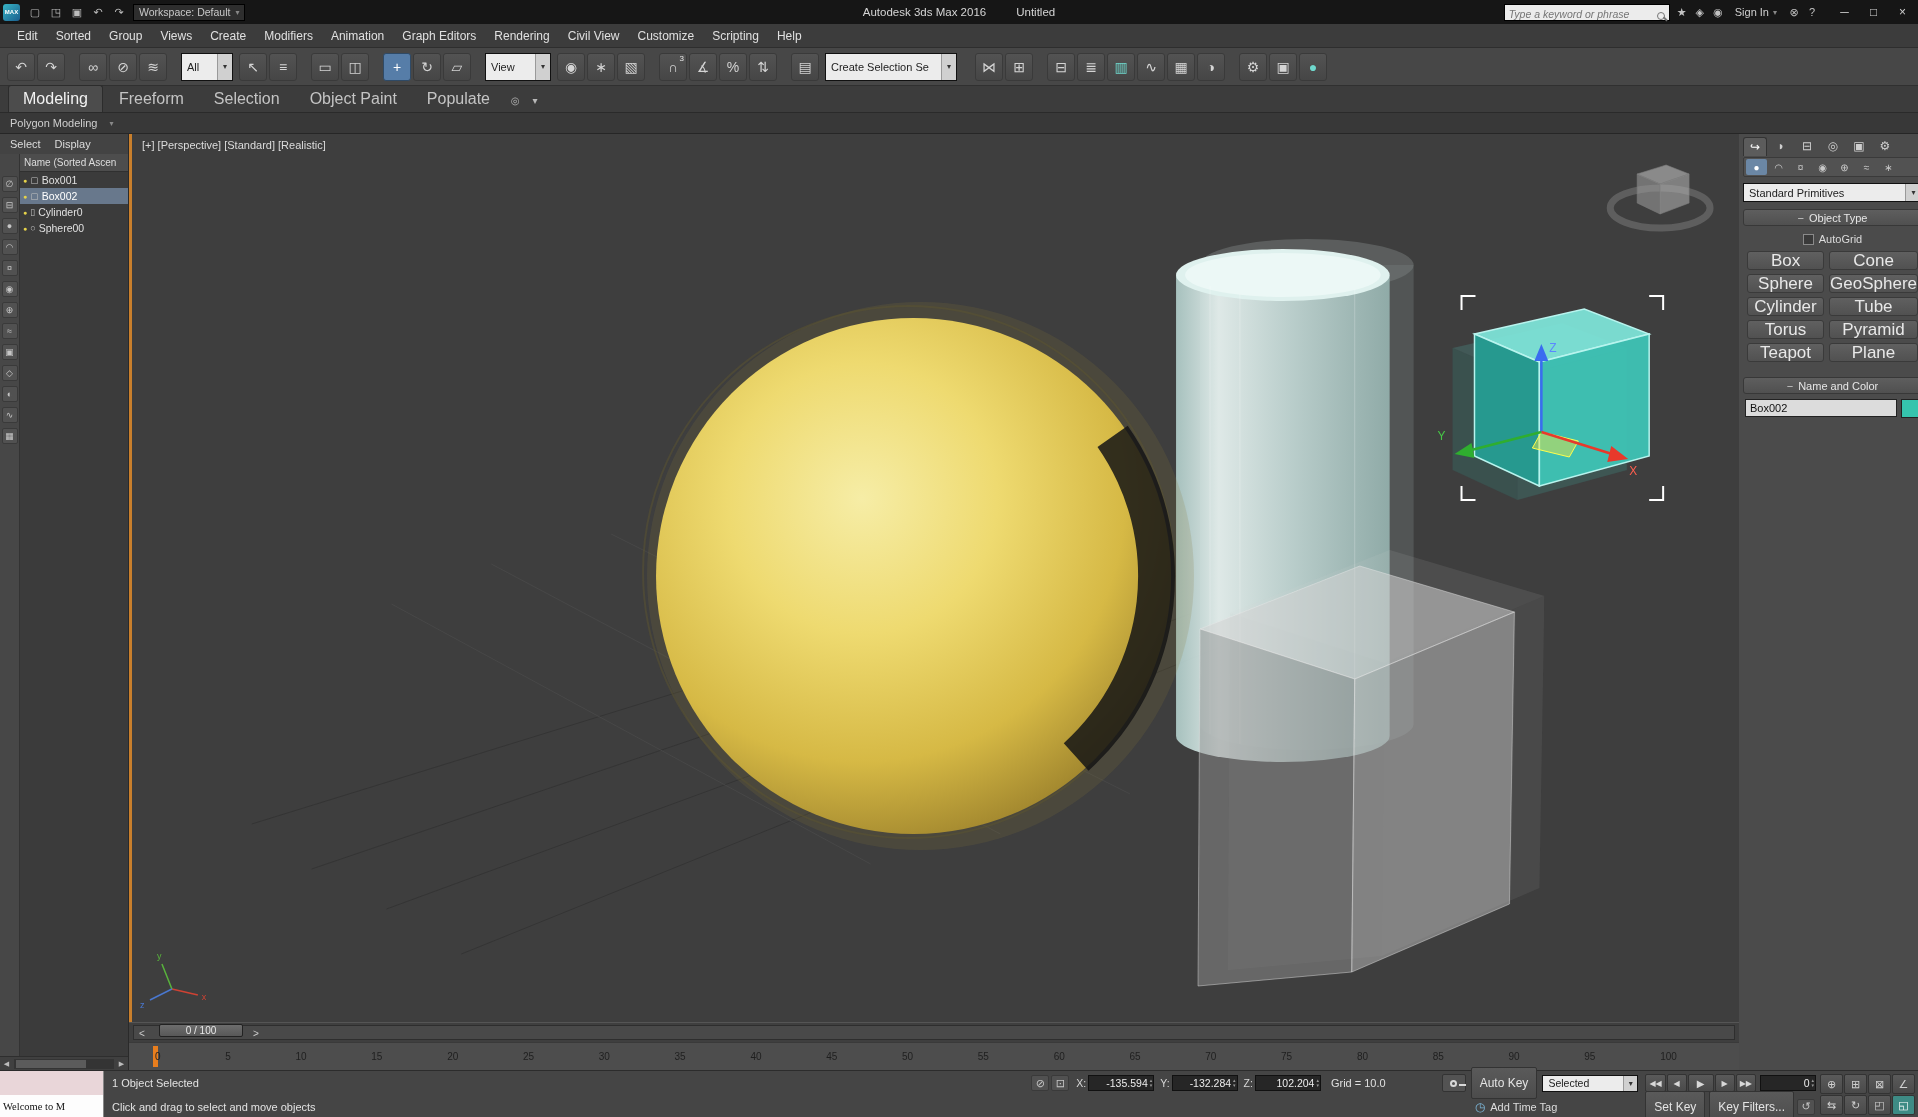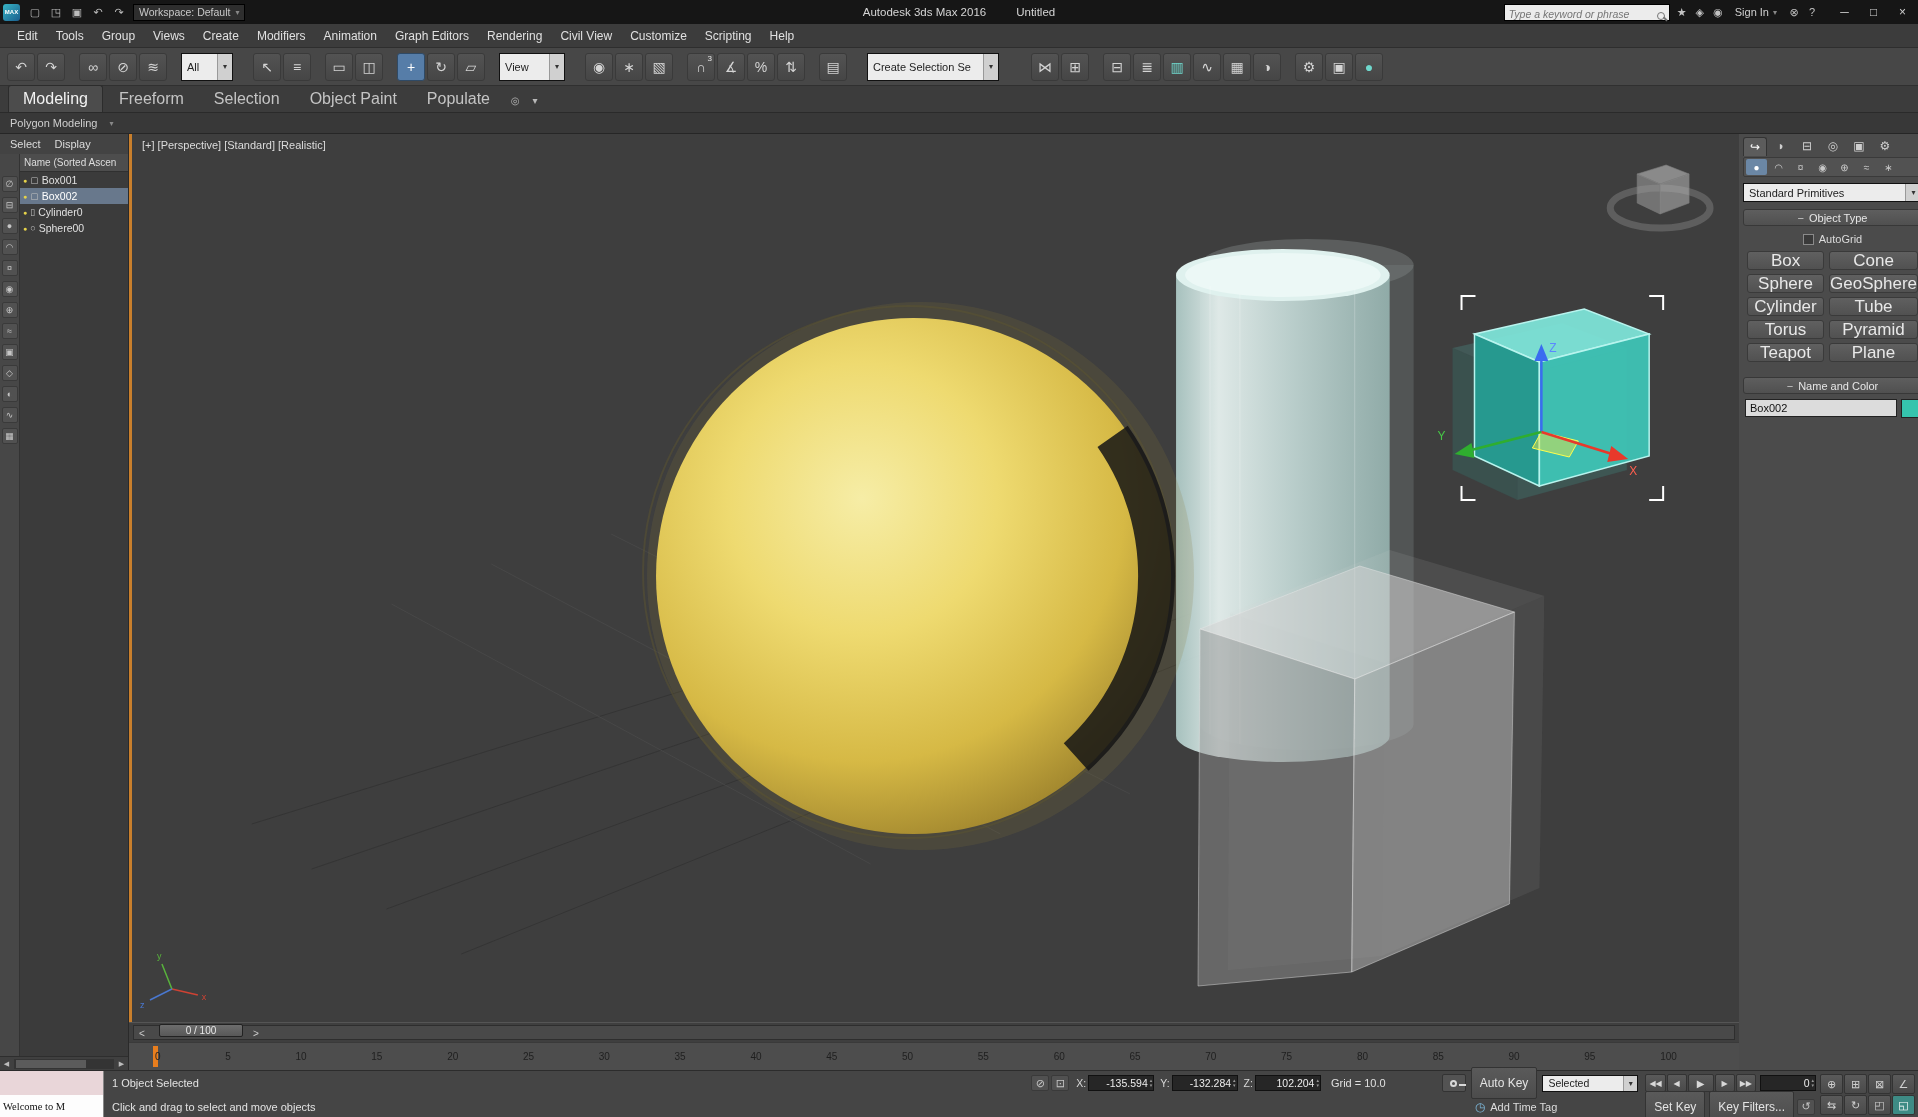--- a/index.html
+++ b/index.html
@@ -30,21 +30,21 @@
   
   .menubar{height:24px;background:#3c3c3c;display:flex;align-items:center;padding-left:8px;border-bottom:1px solid #2e2e2e}
   .menu-item{padding:0 9px;font-size:12px;color:#e0e0e0;line-height:24px}
 
   
   .toolbar{height:38px;background:#474747;display:flex;align-items:center;padding:0 6px;border-bottom:1px solid #303030}
   .tb-item{display:flex;align-items:center;justify-content:center;position:relative}
   .tb-item.icon{width:28px;height:28px;border-radius:3px;margin:0 1px;background:linear-gradient(#535353,#464646);
                 border:1px solid #3a3a3a;color:#d4d4d4;font-size:14px}
   .tb-item.combo{height:28px;background:#ececec;border:1px solid #111;color:#222;font-size:11px;
-                 justify-content:space-between;padding-left:5px;margin:0 19px;overflow:hidden;white-space:nowrap}
+                 justify-content:space-between;padding-left:5px;margin:0 5px;overflow:hidden;white-space:nowrap}
   .combo-car{width:15px;height:100%;background:#d0d0d0;border-left:1px solid #999;display:flex;
              align-items:center;justify-content:center;font-size:8px;color:#333;flex:none}
   .w52{width:52px}.w64{width:66px}.w120{width:132px}
   .grp{margin-left:13px !important}
   .tb-item.active{background:#567da8;border-color:#2f4a66;color:#fff}
   .tb-item.teal{color:#6fd8cd}
   .badge{position:absolute;top:0;right:2px;font-size:8px;font-style:normal;color:#e6e6e6}
   .badge:empty{display:none}
 
   
@@ -213,21 +213,21 @@
     <span class="win-btn">─</span>
         <span class="win-btn">□</span>
         <span class="win-btn">×</span>
       </div>
   </div>
 </div>
 
 <div class="menubar">
 
 <span class="menu-item">Edit</span>
-    <span class="menu-item">Tools</span>
+    <span class="menu-item">Sorted</span>
     <span class="menu-item">Group</span>
     <span class="menu-item">Views</span>
     <span class="menu-item">Create</span>
     <span class="menu-item">Modifiers</span>
     <span class="menu-item">Animation</span>
     <span class="menu-item">Graph Editors</span>
     <span class="menu-item">Rendering</span>
     <span class="menu-item">Civil View</span>
     <span class="menu-item">Customize</span>
     <span class="menu-item">Scripting</span>

